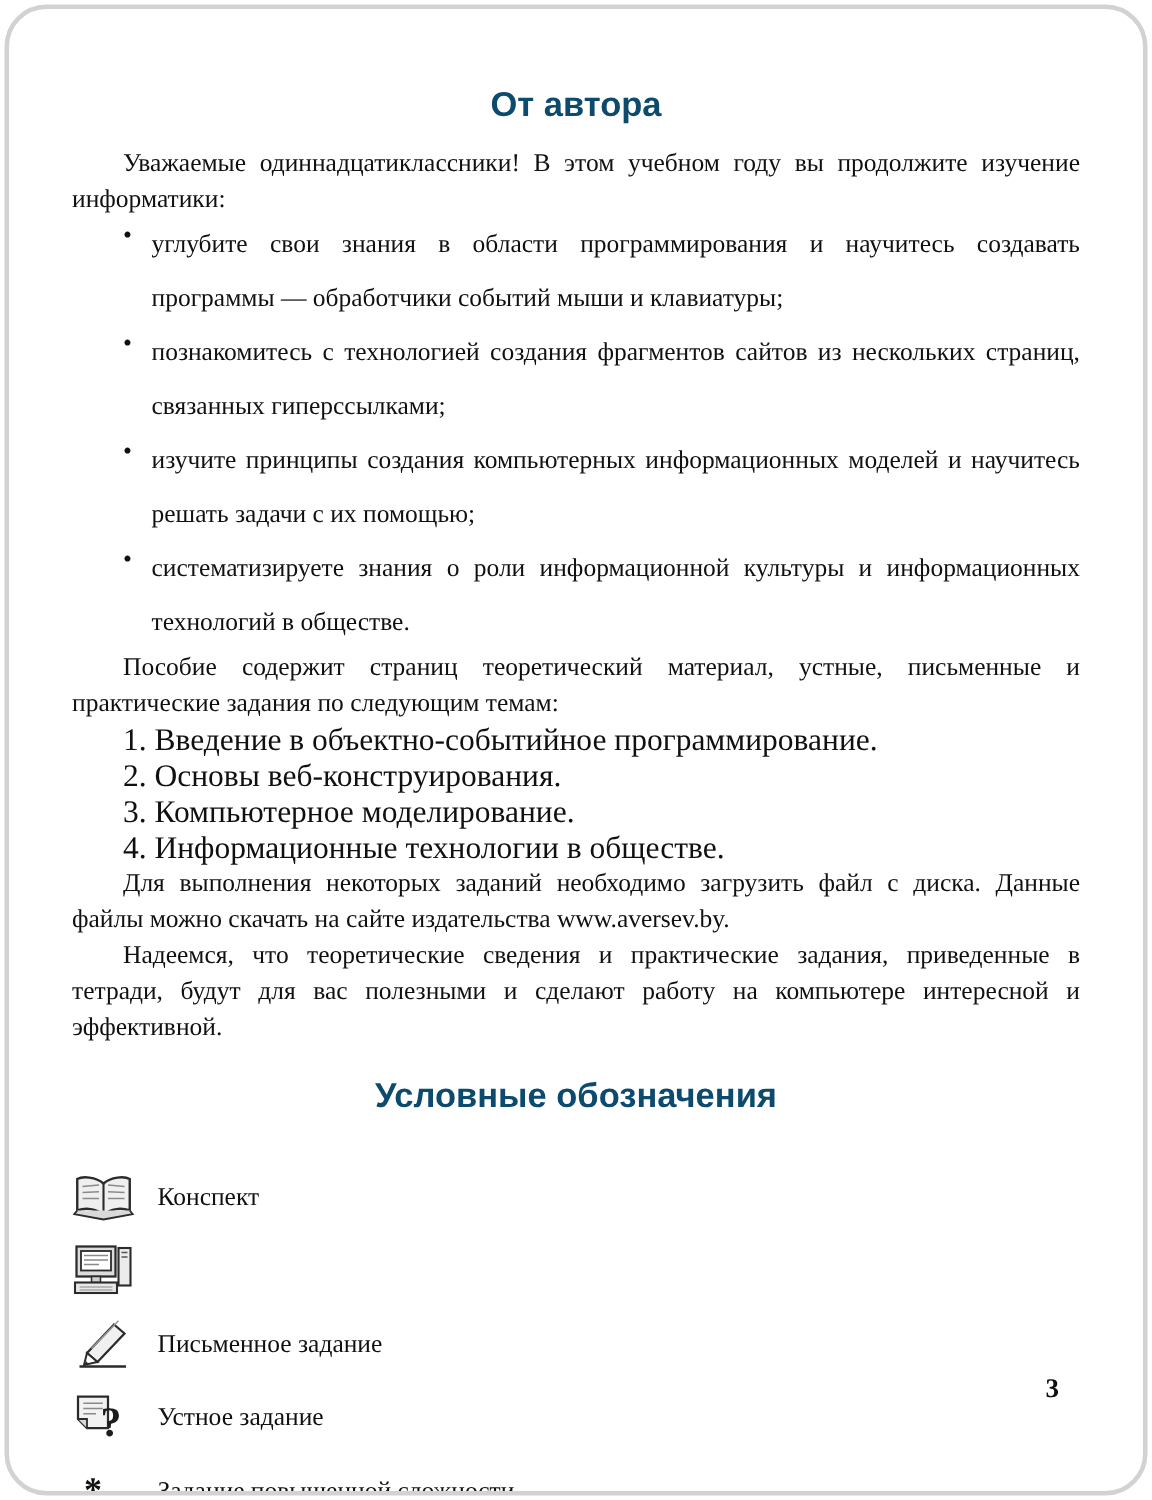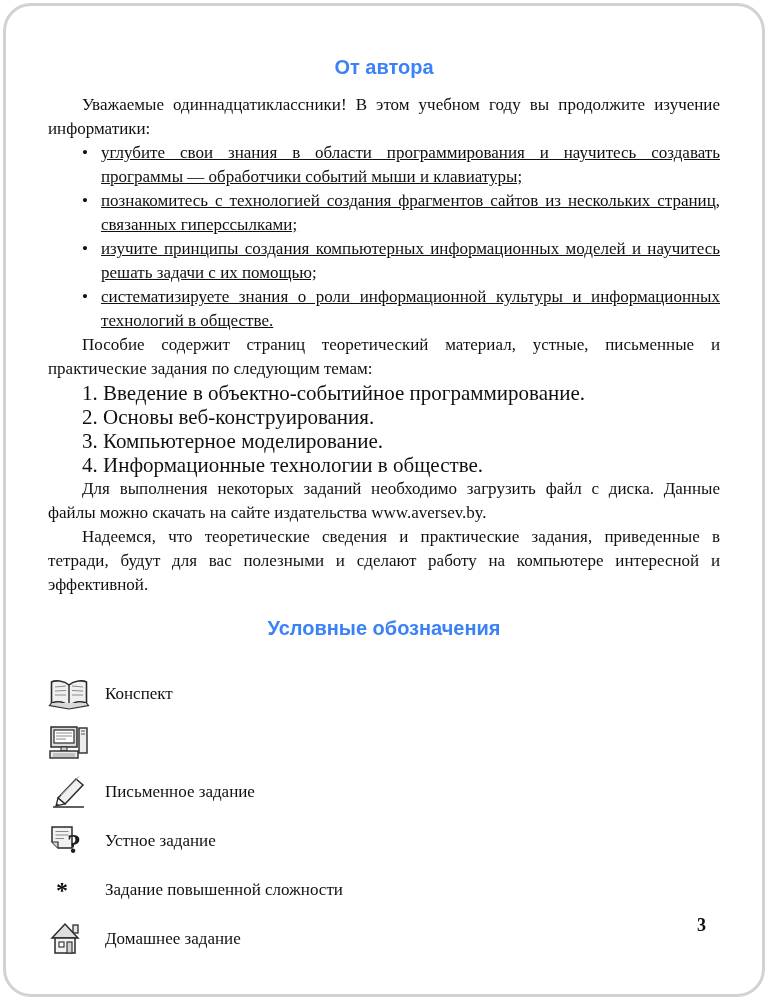--- a/index.html
+++ b/index.html
@@ -11,42 +11,41 @@
     border-radius:28px;
     overflow:hidden;
     font-family:"Liberation Serif", serif;
     color:#101010;
   }
   .content { padding:50px 42px 0 42px; }
 
   .section-title {
     font-family:"Liberation Sans", sans-serif;
     font-weight:bold;
-    font-size:20px;
+    font-size:23px;
     text-align:center;
-    color:#3b82f6;
+    color:#0c4a6e;
   }
   .title-top { margin-bottom:14px; }
   .title-legend { margin-top:20px; margin-bottom:36px; }
 
   .body-text {
     font-size:17px;
     line-height:24px;
     text-align:justify;
   }
   .indent { text-indent:34px; }
 
   ul.bullets { list-style:none; margin:0 0 0 28px; }
   ul.bullets li {
     position:relative;
     padding-left:25px;
     font-size:17px;
-    line-height:24px;
+    line-height:36px;
     text-align:justify;
-    text-decoration:underline;
   }
   ul.bullets li::before {
     content:"\2022";
     position:absolute; left:6px; top:0;
     font-size:17px; line-height:24px;
   }
 
   .topic { font-size:21px; line-height:24px; padding-left:34px; }
 
   .legend { margin-top:6px; }

